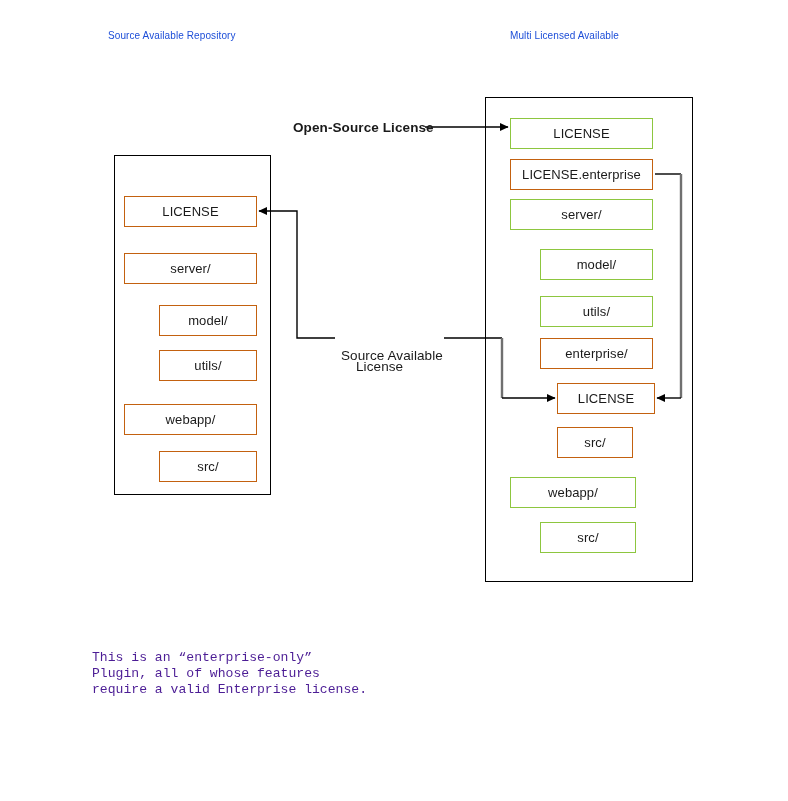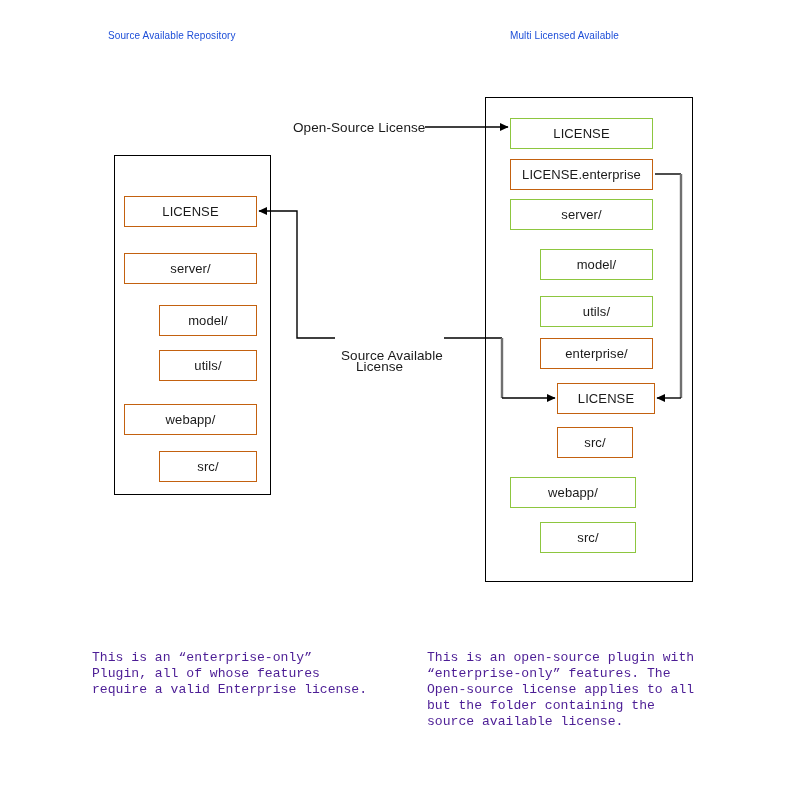--- a/index.html
+++ b/index.html
@@ -162,29 +162,24 @@
       <path d="M502,398 L555,398" stroke="#000000" stroke-width="1.4" fill="none" marker-end="url(#arrowBlack)"></path>
     </g>
 
     <g>
       <path d="M655,174 L681,174" stroke="#000000" stroke-width="1.4" fill="none"></path>
       <path d="M681,174 L681,398" stroke="#707070" stroke-width="2.4" fill="none"></path>
       <path d="M681,398 L657,398" stroke="#000000" stroke-width="1.4" fill="none" marker-end="url(#arrowBlack)"></path>
     </g>
   </svg>
 
-  <div class="edge-label" style="left:293px; top:120px;">Open-Source License</div>
+  <div class="edge-label" style="left:293px; top:120px;font-weight:bold;">Open-Source License</div>
 
   <div class="edge-label" style="left:341px; top:348px;">Source Available</div>
 
   <div class="edge-label" style="left:356px; top:359px;">License</div>
 
   <div class="caption" style="left:92px; top:650px;">This is an “enterprise-only”
 Plugin, all of whose features
 require a valid Enterprise license.</div>
 
-  <div class="caption" style="left:427px; top:650px;">This is an open-source plugin with
-“enterprise-only” features. The
-Open-source license applies to all
-but the folder containing the
-source available license.</div>
 
 </div>
 
 </body></html>

